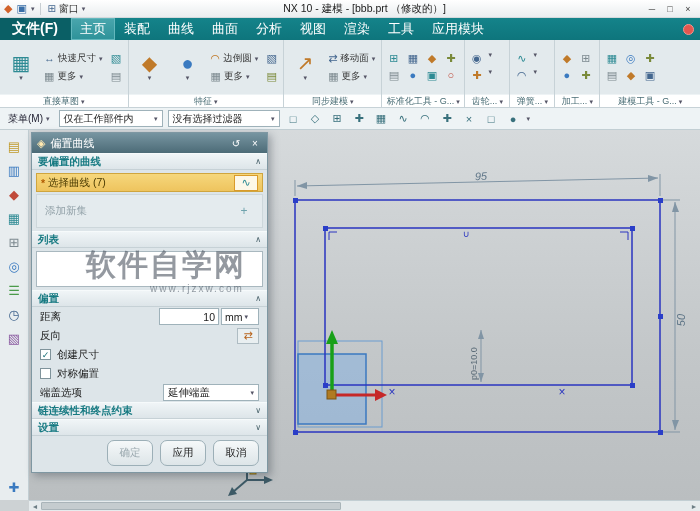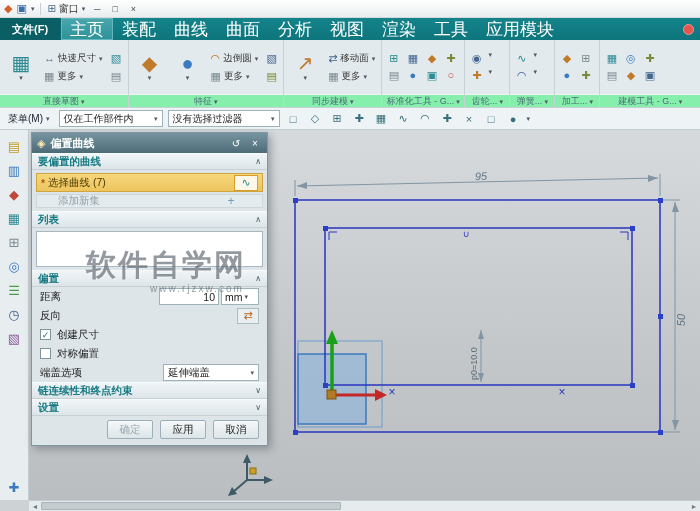--- a/index.html
+++ b/index.html
@@ -12,31 +12,31 @@
 .logo{color:#d2622a;font-weight:bold}
 .saveic{color:#3a6fa8}
 .tb-sep{width:1px;height:12px;background:#c8ced2;margin:0 2px}
 .tb-window{display:flex;align-items:center;gap:3px;font-size:10px;color:#333}
 .tb-title{flex:1;text-align:center;color:#222;font-size:10.5px;white-space:nowrap;overflow:hidden}
 .tb-controls{display:flex;gap:2px}
 .tb-controls span{width:16px;height:13px;display:flex;align-items:center;justify-content:center;font-size:9px;color:#444}
 
 
 .menubar{position:absolute;top:18px;left:0;right:0;height:22px;background:linear-gradient(#14838a,#0e757c);display:flex;align-items:stretch;color:#fff;z-index:10}
-.file-btn{display:flex;align-items:center;padding:0 12px;background:#0a5f65;font-weight:bold;font-size:11px;border-right:1px solid #0b686e}
-.tab{display:flex;align-items:center;padding:0 9px;font-size:17px}
+.file-btn{display:flex;align-items:center;padding:0 12px;background:#0a5f65;font-weight:bold;font-size:14px;border-right:1px solid #0b686e}
+.tab{display:flex;align-items:center;padding:0 9px;font-size:13px}
 .tab.active{background:linear-gradient(#4aa6ad,#2d9299);box-shadow:inset 0 0 0 1px #63b7bd}
 .mb-right{margin-left:auto;display:flex;align-items:center;padding-right:6px}
 .help-dot{width:11px;height:11px;border-radius:50%;background:#e2574f;border:1px solid #f2968f}
 
 
 .ribbon{position:absolute;top:40px;left:0;right:0;height:67px;background:#e3eaed;display:flex;z-index:10}
 .rgroup{display:flex;flex-direction:column;border-right:1px solid #c7d2d7}
 .rg-content{flex:1;display:flex;align-items:center;padding:2px 4px;gap:4px}
-.rg-label{height:13px;display:flex;align-items:center;justify-content:center;gap:2px;font-size:9px;color:#4a6d75;background:#86efac;border-top:1px solid #eef3f5;white-space:nowrap;padding:0 4px}
+.rg-label{height:13px;display:flex;align-items:center;justify-content:center;gap:2px;font-size:9px;color:#4a6d75;background:#ffffff;border-top:1px solid #eef3f5;white-space:nowrap;padding:0 4px}
 .bigbtn{width:34px;height:48px;display:flex;flex-direction:column;align-items:center;justify-content:center;gap:1px;border-radius:2px}
 .bigicon{font-size:20px;line-height:1}
 .rg-col{display:flex;flex-direction:column;justify-content:center;gap:3px}
 .smallbtn{display:flex;align-items:center;gap:3px;font-size:9.5px;color:#333;padding:1px 2px;white-space:nowrap}
 .si{font-size:11px;line-height:1}
 .ti{font-size:11px;line-height:1;width:15px;height:15px;display:flex;align-items:center;justify-content:center}
 .caret{font-size:7px;color:#556;line-height:1}
 .icongrid{display:grid;gap:2px}
 .g4{grid-template-columns:repeat(4,17px)}
 .g2{grid-template-columns:repeat(2,17px)}
@@ -60,43 +60,43 @@
 
 
 .graphics{position:absolute;top:130px;left:29px;right:0;bottom:11px;background:linear-gradient(180deg,#d6dadc,#c3c7c9 60%,#babec0)}
 .graphics svg{position:absolute;inset:0}
 svg text{font-family:"Liberation Sans","DejaVu Sans",sans-serif}
 
 
 .dialog{position:absolute;left:31px;top:132px;width:237px;background:#dde5e9;border:1px solid #7e97a2;box-shadow:3px 3px 8px rgba(40,50,60,.35);z-index:30}
 .dlg-title{height:20px;background:linear-gradient(#7795a1,#4c6b77);display:flex;align-items:center;gap:5px;padding:0 5px;color:#fff;font-size:11px}
 .dlg-ticon{font-size:11px;color:#ffe9b0}
-.dlg-ttext{flex:1;font-weight:bold}
+.dlg-ttext{flex:1;font-weight:normal}
 .dlg-x{width:14px;text-align:center;font-size:10px;color:#fff}
 .sec{height:17px;background:linear-gradient(#f0f5f7,#dde5e9);border-top:1px solid #f6fafb;border-bottom:1px solid #c6d1d6;display:flex;align-items:center;padding:0 6px;color:#177a82;font-size:10.5px;font-weight:bold}
 .caret2{margin-left:auto;color:#49626b;font-size:8px;font-weight:normal}
 .selrow{margin:3px 4px 2px;background:linear-gradient(#f6d77c,#eec45e);border:1px solid #cfa53e;height:19px;display:flex;align-items:center;padding:0 4px;font-size:10.5px;color:#4a3a00}
 .star{color:#b05a00;margin-right:3px;font-weight:bold}
 .fbtn{margin-left:auto;width:24px;height:16px;background:#fdf8e8;border:1px solid #d99b2b;display:flex;align-items:center;justify-content:center;color:#2e8b94;font-size:11px}
-.addrow{margin:0 4px 3px;background:#e4ebee;border:1px solid #cdd7db;height:14px;display:flex;align-items:center;padding:0 21px;font-size:10.5px;color:#93a2a9}
+.addrow{margin:0 4px 3px;background:#e4ebee;border:1px solid #cdd7db;height:34px;display:flex;align-items:center;padding:0 8px;font-size:10.5px;color:#93a2a9}
 .abtn{margin-left:auto;width:20px;height:15px;display:flex;align-items:center;justify-content:center;color:#6fa3ad;font-size:12px}
 .listbox{margin:3px 4px;height:36px;background:#fff;border:1px solid #a9b8bf}
 .drow{display:flex;align-items:center;padding:1px 8px;font-size:10.5px;color:#1a1a1a;min-height:19px}
 .numbox{margin-left:auto;width:60px;height:17px;background:#fff;border:1px solid #9fb2ba;display:flex;align-items:center;justify-content:flex-end;padding:0 3px}
 .unit{width:38px;height:17px;background:#fff;border:1px solid #9fb2ba;margin-left:2px;display:flex;align-items:center;padding:0 3px;gap:2px}
 .revbtn{margin-left:auto;width:22px;height:16px;background:#e9eff1;border:1px solid #aebcc3;display:flex;align-items:center;justify-content:center;color:#b8651e;font-size:11px}
 .cb{width:11px;height:11px;background:#fff;border:1px solid #7f939b;display:inline-flex;align-items:center;justify-content:center;font-size:9px;color:#156d75;margin-right:6px}
 .spin{margin-left:auto;display:flex;align-items:stretch;height:17px}
 .num2{width:50px;background:#fff;border:1px solid #9fb2ba;display:flex;align-items:center;justify-content:flex-end;padding:0 3px}
 .arrows{width:13px;display:flex;flex-direction:column;border:1px solid #9fb2ba;border-left:none}
 .arrows span{flex:1;display:flex;align-items:center;justify-content:center;font-size:5px;color:#44606a;background:#e6edf0}
 .ddl{margin-left:auto;width:96px;height:17px;background:#fff;border:1px solid #9fb2ba;display:flex;align-items:center;padding:0 4px;font-size:10.5px}
 .ddl .caret{margin-left:auto}
 .btnrow{display:flex;justify-content:flex-end;gap:7px;padding:4px 8px 6px}
-.btn{min-width:46px;height:19px;background:linear-gradient(#f5f8f9,#dde5e8);border:1px solid #9cafb7;border-radius:2px;display:flex;align-items:center;justify-content:center;font-size:10.5px;color:#1a1a1a}
+.btn{min-width:46px;height:26px;background:linear-gradient(#f5f8f9,#dde5e8);border:1px solid #9cafb7;border-radius:7px;display:flex;align-items:center;justify-content:center;font-size:10.5px;color:#1a1a1a}
 .btn.disabled{color:#9aa8ae}
 
 
 .watermark{position:absolute;left:86px;top:248px;z-index:60;pointer-events:none;line-height:1.15}
 .wm1{font-size:30px;font-weight:bold;color:rgba(70,80,92,.58);letter-spacing:2px;text-shadow:1px 1px 1px rgba(255,255,255,.35)}
 .wm2{font-size:10px;color:rgba(70,80,92,.55);letter-spacing:2px;margin-left:64px}
 
 
 .hscroll{position:absolute;left:29px;right:0;bottom:0;height:11px;background:#e6ebed;border-top:1px solid #c2ced3;display:flex;align-items:center;z-index:5}
 .hs-arr{width:12px;font-size:7px;color:#6d7e85;display:flex;align-items:center;justify-content:center}
@@ -111,20 +111,21 @@
   <div class="titlebar">
     <span class="tb-icon logo">◆</span>
     <span class="tb-icon saveic">▣</span>
     <span class="caret">▾</span>
     <span class="tb-sep"></span>
     <span class="tb-window">
       <span class="c-steel">⊞</span>
       <span>窗口</span>
       <span class="caret">▾</span>
     </span>
+    <div class="tb-title">NX 10 - 建模 - [bbb.prt （修改的）]</div>
     <div class="tb-controls">
       <span>─</span>
       <span>□</span>
       <span>×</span>
     </div>
   </div>
 
   <div class="menubar">
     <div class="file-btn">文件(F)</div>
     <div class="tab active">主页</div>

